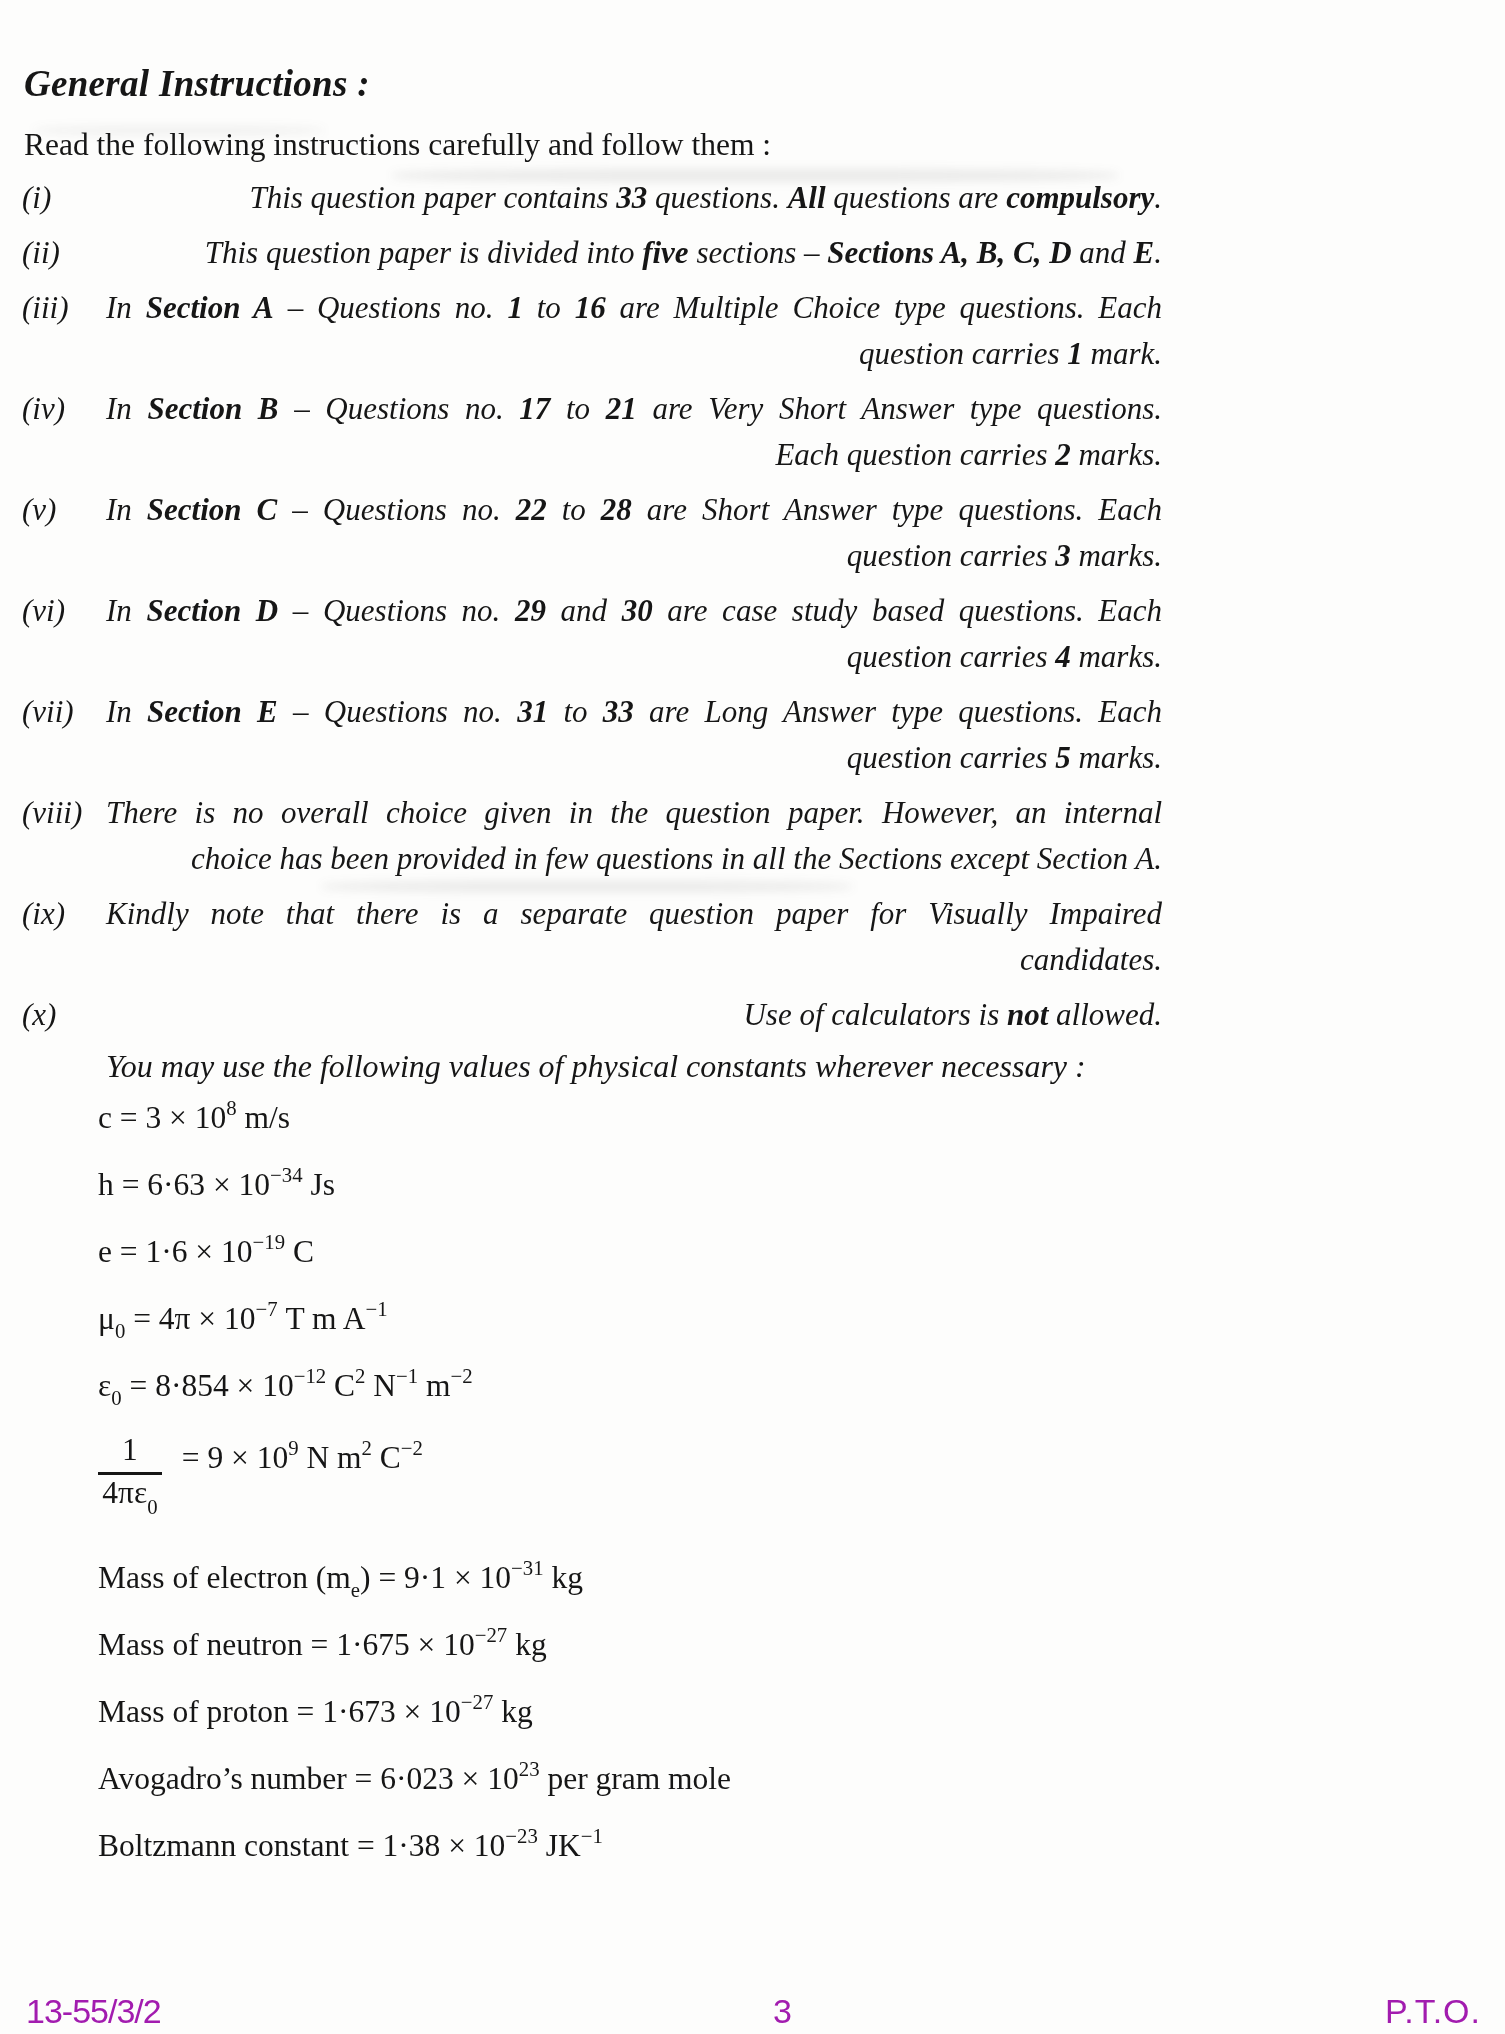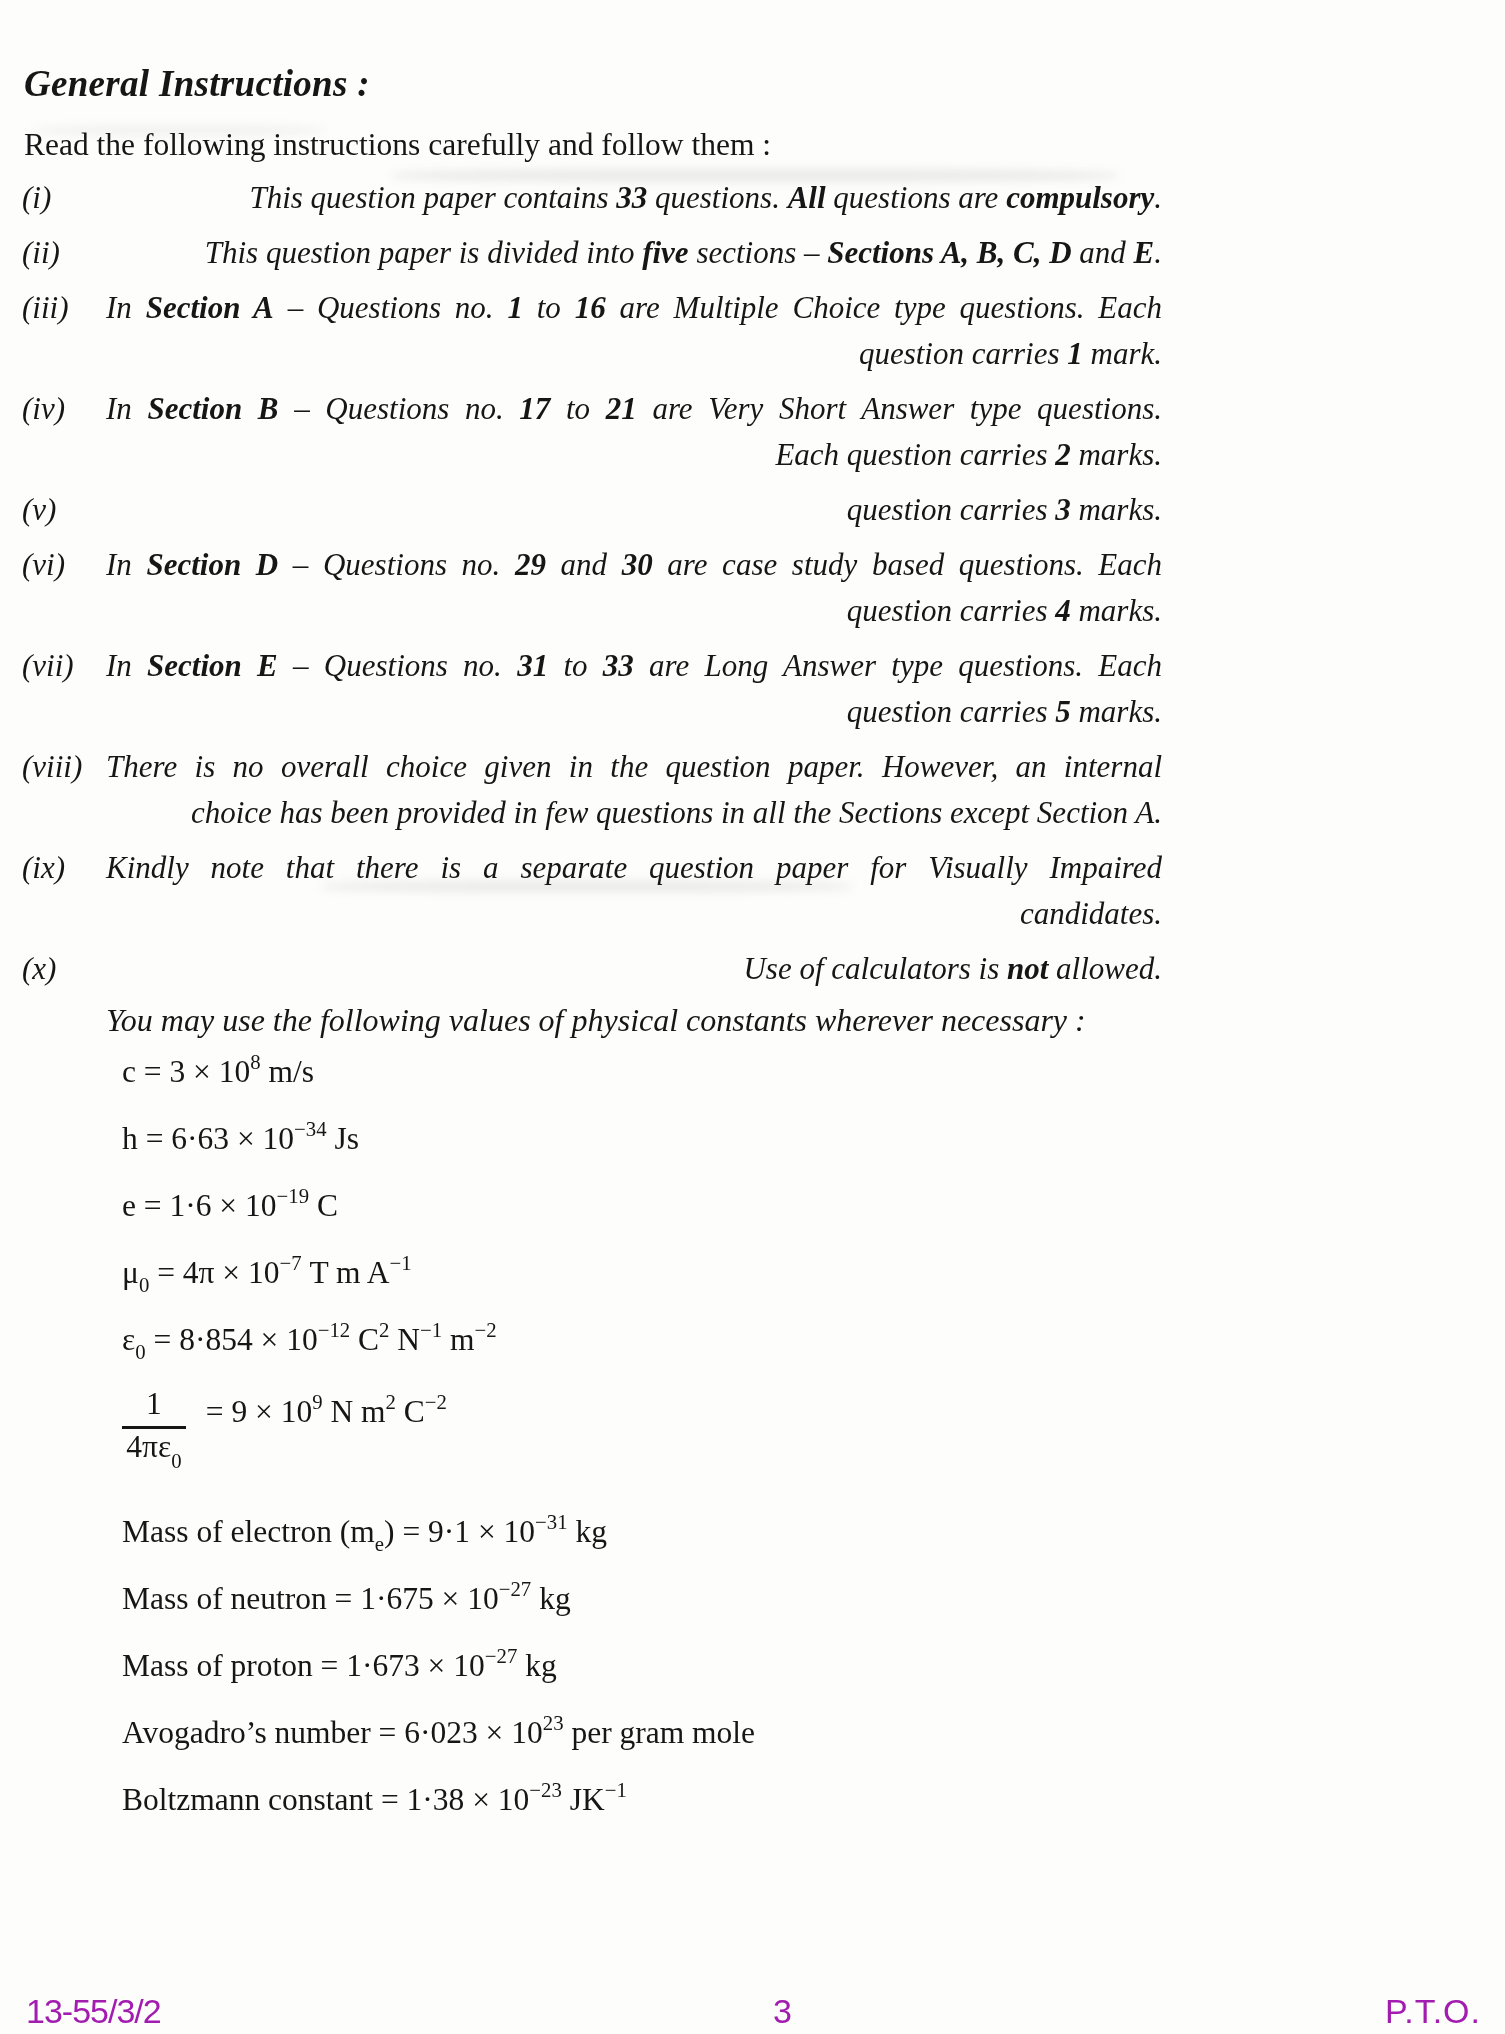--- a/index.html
+++ b/index.html
@@ -29,21 +29,21 @@
   .inst-line { text-align:right; }
   .inst-line.fill { text-align:justify; text-align-last:justify; }
   .inst-text b, .inst-line b { font-weight:bold; }
 
   .note-line {
     font-style:italic; font-size:32px;
     margin:10px 0 12px 84px;
   }
 
   
-  .constants { margin-left:100px; font-size:31.5px; font-style:normal; }
+  .constants { margin-left:76px; font-size:31.5px; font-style:normal; }
   .const-row { line-height:42px; margin-bottom:25px; white-space:nowrap; }
   .const-row sup, .inst-text sup {
     font-size:0.66em; position:relative; top:-0.62em; vertical-align:baseline; line-height:0;
   }
   .const-row sub {
     font-size:0.66em; position:relative; top:0.42em; vertical-align:baseline; line-height:0;
   }
   .frac-row { margin-top:14px; margin-bottom:46px; }
   .frac {
     display:inline-block; vertical-align:middle; text-align:center; margin-right:20px;
@@ -106,20 +106,21 @@
         <div class="inst-row">
           <div class="inst-marker">(iv)</div>
           <div class="inst-text">
             <div class="inst-line fill"><span>In </span><b>Section B</b><span> – Questions no. </span><b>17</b><span> to </span><b>21</b><span> are Very Short Answer type questions.</span></div>
             <div class="inst-line"><span>Each question carries </span><b>2</b><span> marks.</span></div>
           </div>
         </div>
         <div class="inst-row">
           <div class="inst-marker">(v)</div>
           <div class="inst-text">
+            <div class="inst-line fill"><span>In </span><b>Section C</b><span> – Questions no. </span><b>22</b><span> to </span><b>28</b><span> are Short Answer type questions. Each</span></div>
             <div class="inst-line"><span>question carries </span><b>3</b><span> marks.</span></div>
           </div>
         </div>
         <div class="inst-row">
           <div class="inst-marker">(vi)</div>
           <div class="inst-text">
             <div class="inst-line fill"><span>In </span><b>Section D</b><span> – Questions no. </span><b>29</b><span> and </span><b>30</b><span> are case study based questions. Each</span></div>
             <div class="inst-line"><span>question carries </span><b>4</b><span> marks.</span></div>
           </div>
         </div>

